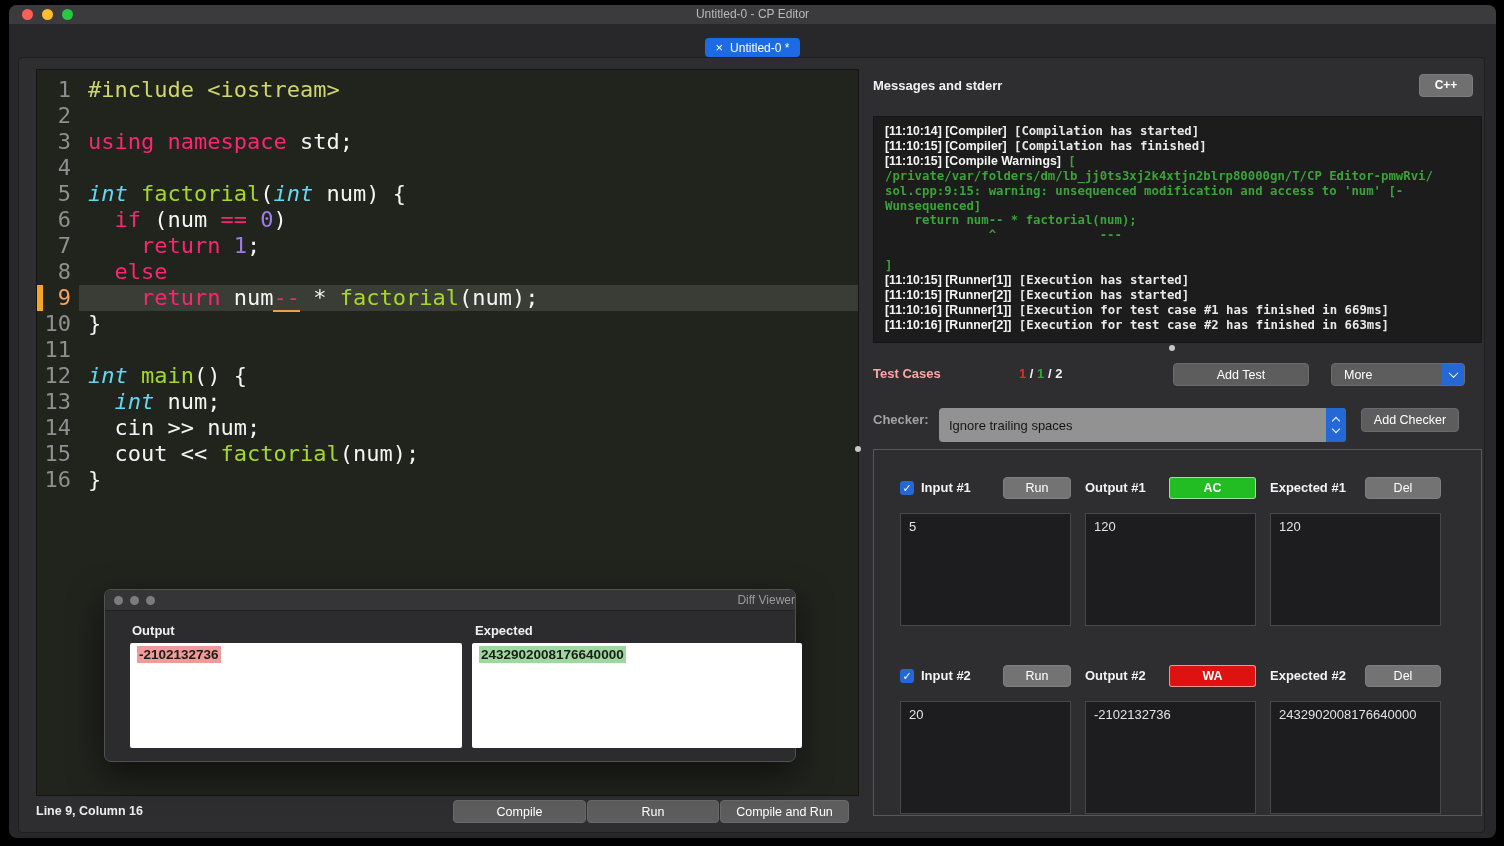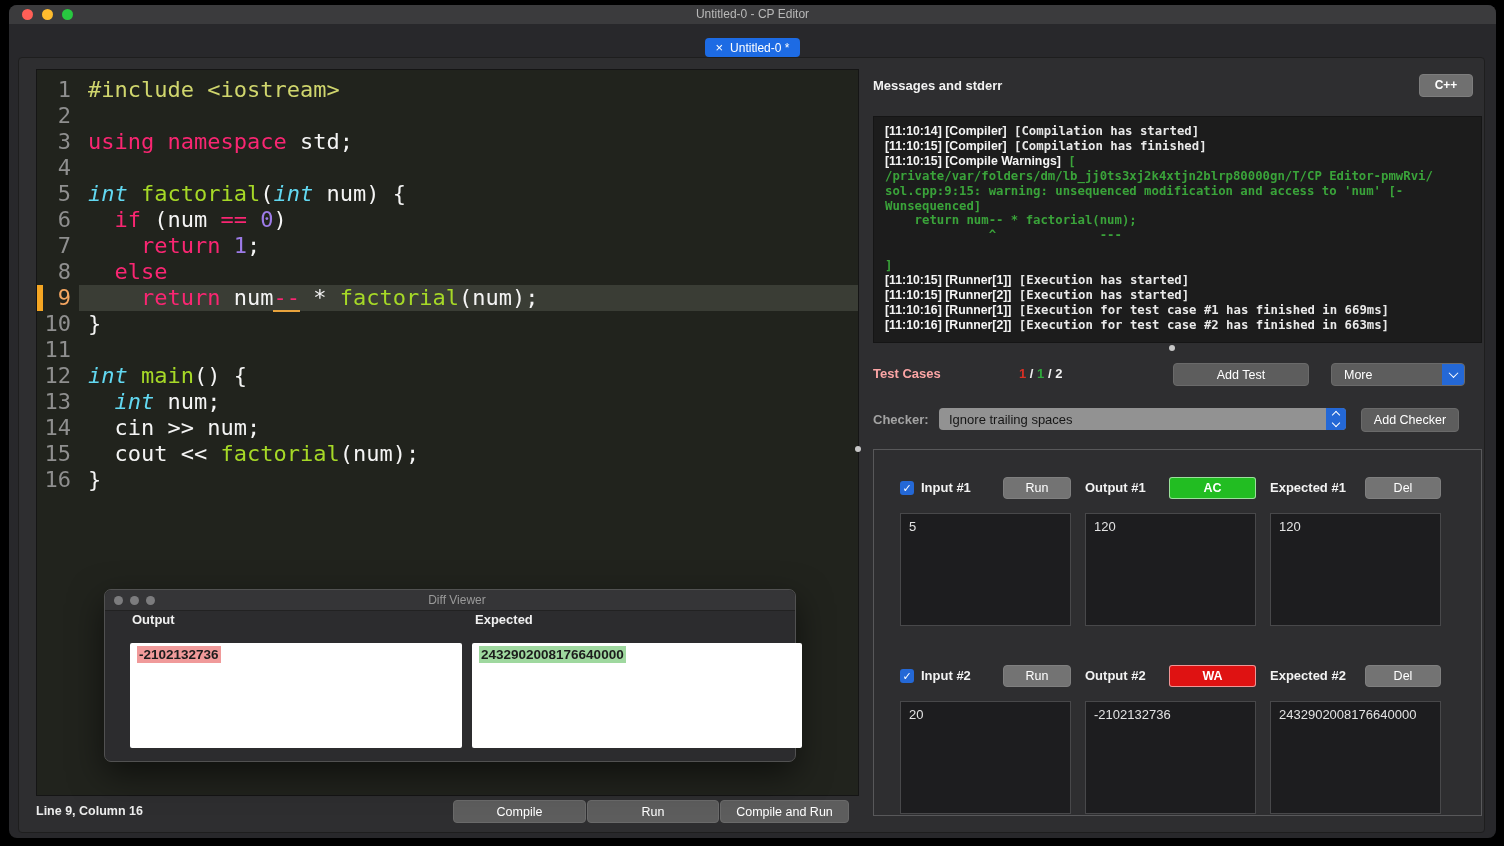--- a/index.html
+++ b/index.html
@@ -60,21 +60,21 @@
   .cnt-red{color:var(--c-count_red,#d93025);}
   .cnt-green{color:var(--c-count_green,#2fa93c);}
   .btn-addtest{position:absolute;left:1154px;top:305px;width:134px;height:21px;}
   .more{position:absolute;left:1312px;top:305px;width:132px;height:21px;background:#5d5d5d;
     border:1px solid #6a6a6a;border-radius:4px;display:flex;align-items:center;overflow:hidden;gap:35px;}
   .more .lbl{flex:1;color:#fff;font-size:12.5px;padding-left:12px;}
   .more .chevbox{width:22px;height:100%;background:var(--c-accent_blue,#2468d6);display:flex;align-items:center;justify-content:center;}
   .chev-down{width:6px;height:6px;border-right:1.8px solid #fff;border-bottom:1.8px solid #fff;
     transform:rotate(45deg) translate(-1px,-1px);}
   .checker-label{position:absolute;left:854px;top:354px;font-size:13px;font-weight:bold;color:#a3a3a3;}
-  .checker{position:absolute;left:920px;top:350px;width:407px;height:22px;background:#929292;
+  .checker{position:absolute;left:920px;top:350px;width:407px;height:34px;background:#929292;
     border-radius:4px;display:flex;align-items:center;overflow:hidden;}
   .checker .val{flex:1;color:#161616;font-size:13px;padding-left:10px;}
   .checker .stepbox{width:20px;height:100%;background:var(--c-accent_blue,#2468d6);display:flex;flex-direction:column;
     align-items:center;justify-content:center;gap:2px;}
   .chev-u{width:5px;height:5px;border-left:1.6px solid #fff;border-top:1.6px solid #fff;transform:rotate(45deg);}
   .chev-d{width:5px;height:5px;border-right:1.6px solid #fff;border-bottom:1.6px solid #fff;transform:rotate(45deg);}
   .btn-addchecker{position:absolute;left:1342px;top:350px;width:96px;height:22px;}
   
   .tc-container{position:absolute;left:854px;top:391px;width:609px;height:367px;border:1px solid #58585a;
     box-sizing:border-box;}
@@ -95,22 +95,22 @@
   .verdict.wa{background:var(--c-wa_red,#df1212);}
   .tc-box{height:101px;background:#1d1d1f;border:1px solid #48484a;color:#e3e3e3;font-size:13px;
     padding:5px 8px;white-space:pre;overflow:hidden;}
   
   .diff{position:absolute;left:85px;top:531px;width:690px;height:171px;border:1px solid #515151;
     border-radius:7px;background:#2c2c2e;box-shadow:0 12px 34px rgba(0,0,0,.55);}
   .diff-titlebar{height:20px;background:#353537;border-radius:7px 7px 0 0;border-bottom:1px solid #222;
     position:relative;}
   .diff-dots{position:absolute;left:9px;top:6px;display:flex;gap:7px;}
   .diff-dot{width:9px;height:9px;border-radius:50%;background:#7c7c7e;}
-  .diff-title{text-align:center;line-height:20px;color:#9a9a9a;font-size:12px;padding-left:14px;}
-  .diff-label{position:absolute;font-size:13px;font-weight:bold;color:#f0f0f0;top:22px;}
+  .diff-title{text-align:right;line-height:20px;color:#9a9a9a;font-size:12px;padding-left:14px;}
+  .diff-label{position:absolute;font-size:13px;font-weight:bold;color:#f0f0f0;top:33px;}
   .diff-box{position:absolute;top:53px;height:105px;background:#fff;border-radius:2px;padding:4px 7px;
     box-sizing:border-box;font-size:13.5px;font-weight:bold;color:#1c1c1c;}
   .hl-red{background:#f09a9a;padding:1px 2px;}
   .hl-green{background:#9fd89f;padding:1px 2px;}
 </style>
 </head>
 <body>
 
 <div class="window">
 

